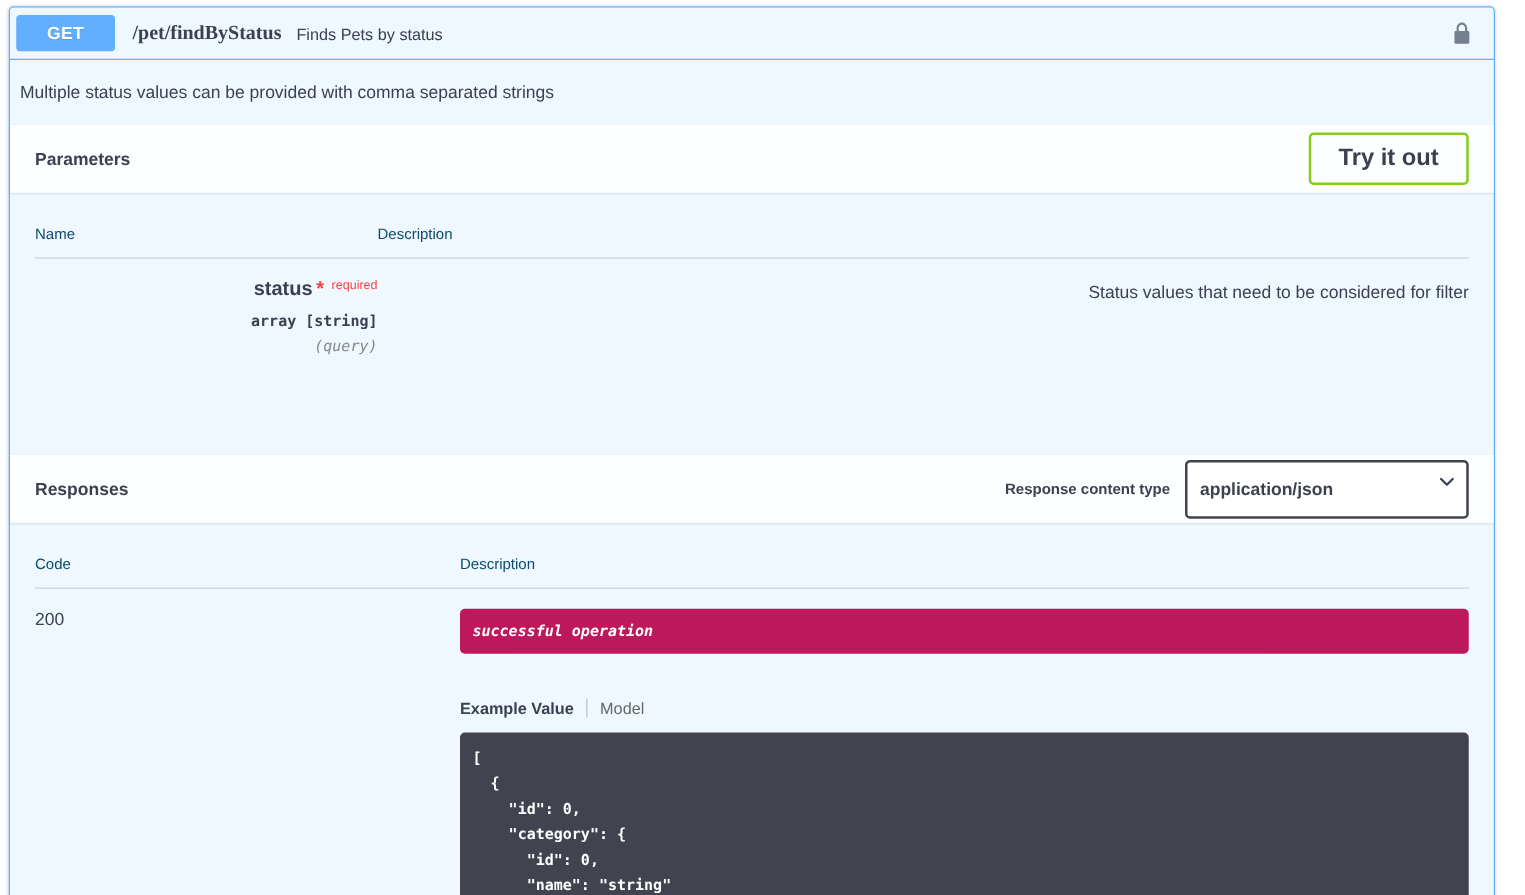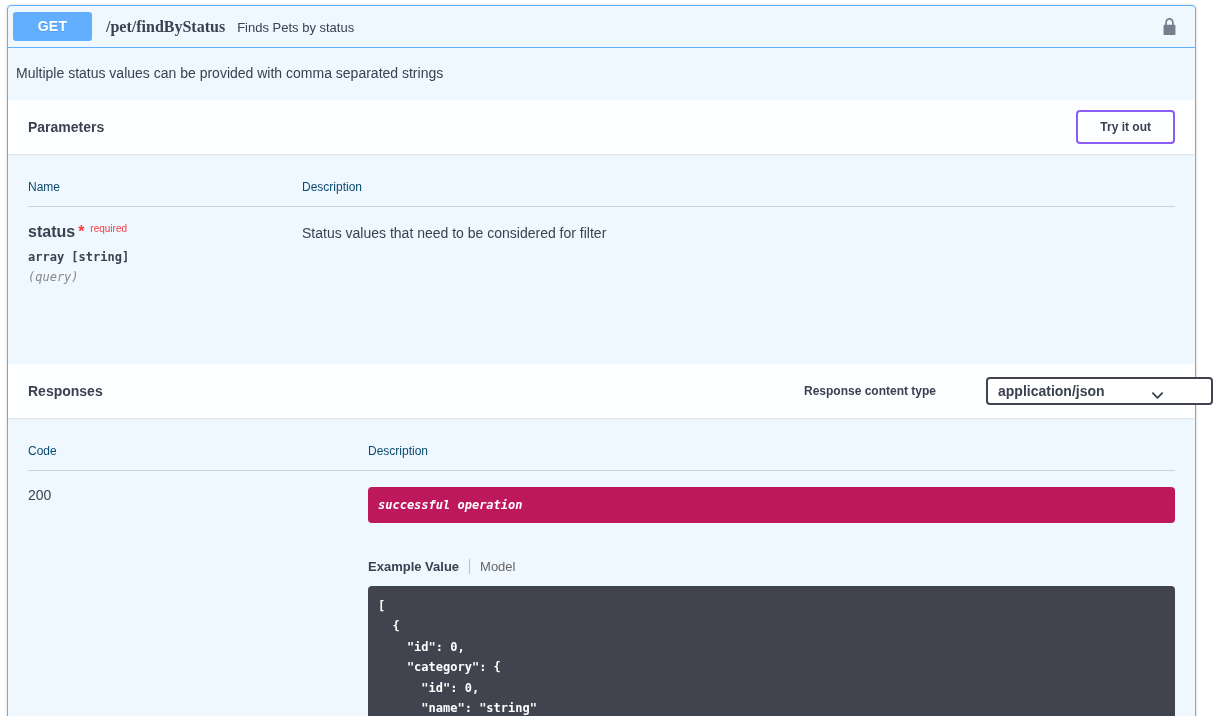--- a/index.html
+++ b/index.html
@@ -41,46 +41,46 @@
   
   .opblock-description { padding: 17px 8px 19px 8px; font-size: 14px; color: #3b4151; }
   
   .section-header {
     display: flex; align-items: center; justify-content: space-between;
     background: rgba(255,255,255,.85); padding: 10px 20px; height: 54px;
     box-shadow: 0 1px 2px rgba(0,0,0,.1);
   }
   .section-title { font-size: 14px; font-weight: bold; color: #3b4151; }
   .try-out-btn {
-    background: transparent; color: #3b4151; font-weight: bold; font-size: 12px;
+    background: transparent; color: #3b4151; font-weight: bold; font-size: 19px;
     font-family: "Liberation Sans", sans-serif;
-    border: 2px solid #8b5cf6; border-radius: 4px;
+    border: 2px solid #84cc16; border-radius: 4px;
     padding: 8px 22px; cursor: pointer;
   }
   .content-type-group { display: flex; align-items: center; }
   .content-type-label { font-size: 12px; font-weight: bold; margin-right: 12px; }
   .select-wrapper { position: relative; width: 227px; }
   .content-type-select {
     appearance: none; -webkit-appearance: none; -moz-appearance: none;
-    width: 100%; height: 28px; padding: 0 36px 0 10px;
+    width: 100%; height: 47px; padding: 0 36px 0 10px;
     font-family: "Liberation Sans", sans-serif;
     font-weight: bold; font-size: 14px; color: #3b4151;
-    border: 2px solid #41444e; border-radius: 4px; background: #fff; cursor: pointer; margin-left: 38px;
+    border: 2px solid #41444e; border-radius: 4px; background: #fff; cursor: pointer;
   }
   .select-chevron {
     position: absolute; right: 11px; top: 11px; pointer-events: none; display: block;
   }
   
   .table-wrapper { padding: 26px 20px 0 20px; }
   .t-head { display: flex; font-size: 12px; font-weight: normal; color: #0c4a6e;
             padding-bottom: 12px; border-bottom: 1px solid rgba(59,65,81,.2); }
   .t-row { display: flex; padding-top: 16px; }
   .col-param-name { width: 274px; flex: 0 0 auto; }
   .col-flex { flex: 1 1 auto; min-width: 0; }
-  .param-row { padding-bottom: 80px; }
+  .param-row { padding-bottom: 80px; text-align: right; }
   .param-name { font-size: 16px; font-weight: bold; color: #3b4151; }
   .required-star { color: #f93e3e; font-weight: bold; padding-left: 3px; }
   .required-label { color: #f93e3e; font-size: 10px; position: relative; top: -5px; padding-left: 6px; }
   .param-type {
     font-family: "DejaVu Sans Mono", monospace; font-weight: bold;
     font-size: 12px; color: #3b4151; margin-top: 9px;
   }
   .param-in {
     font-family: "DejaVu Sans Mono", monospace; font-style: italic;
     font-size: 12px; color: #888; margin-top: 6px;

